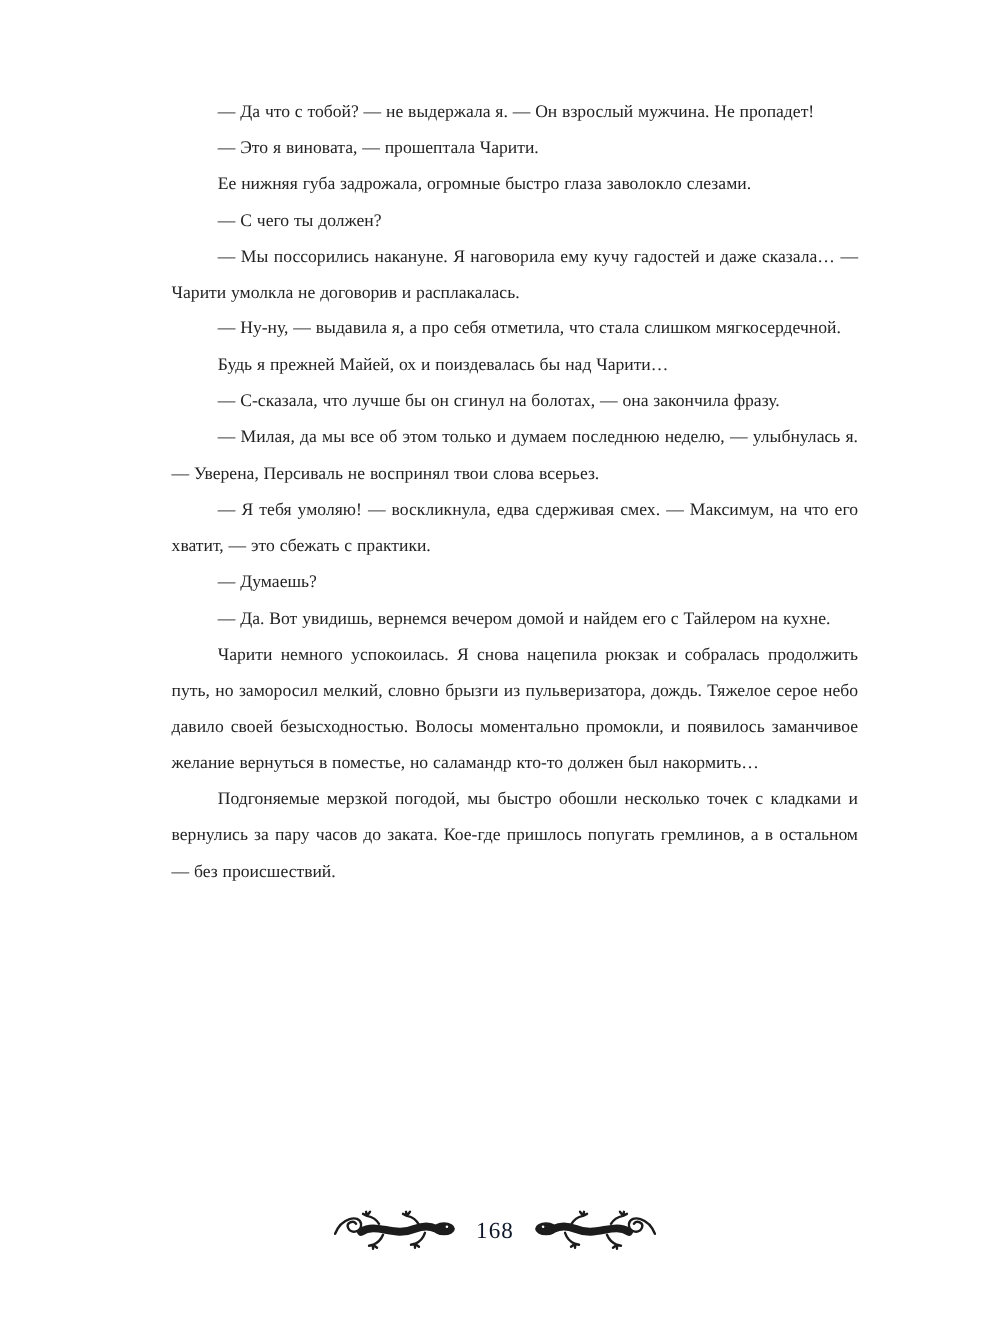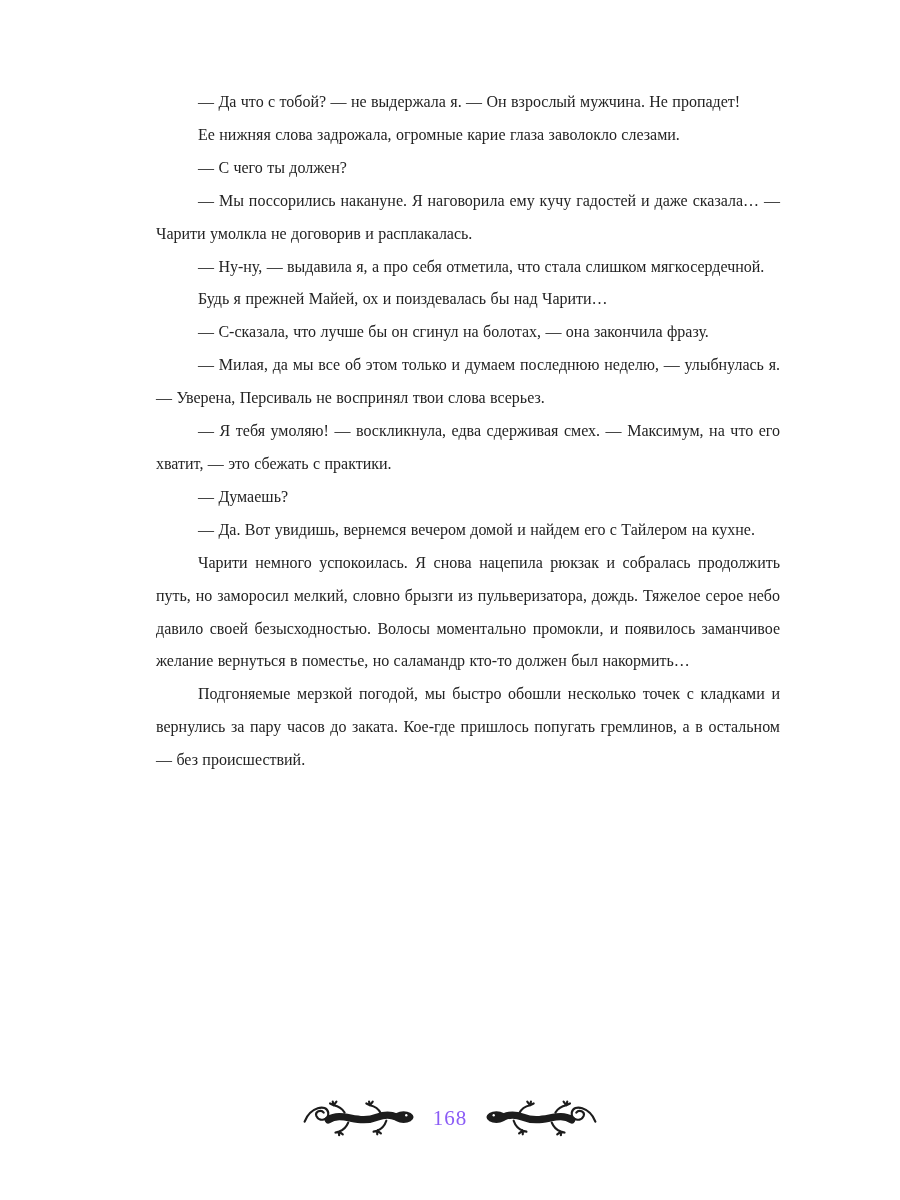--- a/index.html
+++ b/index.html
@@ -37,42 +37,43 @@
     left: 0;
     bottom: 62px;
     width: 100%;
     display: flex;
     align-items: center;
     justify-content: center;
     gap: 10px;
   }
   .page-number {
     font-size: 21px;
-    color: #8b5cf6;
+    color: #0f172a;
     letter-spacing: 1px;
     padding: 0 4px;
     text-align: center;
   }
   .ornament {
     display: inline-block;
     width: 118px;
     height: 40px;
   }
   .ornament.mirrored svg {
     transform: scaleX(-1);
   }
 </style>
 </head>
 <body>
 
 <div class="page">
 
   <div class="text-block">
     <p>— Да что с тобой? — не выдержала я. — Он взрослый мужчина. Не пропадет!</p>
-    <p>Ее нижняя слова задрожала, огромные карие глаза заволокло слезами.</p>
+    <p>— Это я виновата, — прошептала Чарити.</p>
+    <p>Ее нижняя губа задрожала, огромные быстро глаза заволокло слезами.</p>
     <p>— С чего ты должен?</p>
     <p>— Мы поссорились накануне. Я наговорила ему кучу гадостей и даже сказала… — Чарити умолкла не договорив и расплакалась.</p>
     <p>— Ну-ну, — выдавила я, а про себя отметила, что стала слишком мягкосердечной.</p>
     <p>Будь я прежней Майей, ох и поиздевалась бы над Чарити…</p>
     <p>— С-сказала, что лучше бы он сгинул на болотах, — она закончила фразу.</p>
     <p>— Милая, да мы все об этом только и думаем последнюю неделю, — улыбнулась я. — Уверена, Персиваль не воспринял твои слова всерьез.</p>
     <p>— Я тебя умоляю! — воскликнула, едва сдерживая смех. — Максимум, на что его хватит, — это сбежать с практики.</p>
     <p>— Думаешь?</p>
     <p>— Да. Вот увидишь, вернемся вечером домой и найдем его с Тайлером на кухне.</p>
     <p>Чарити немного успокоилась. Я снова нацепила рюкзак и собралась продолжить путь, но заморосил мелкий, словно брызги из пульверизатора, дождь. Тяжелое серое небо давило своей безысходностью. Волосы моментально промокли, и появилось заманчивое желание вернуться в поместье, но саламандр кто-то должен был накормить…</p>

